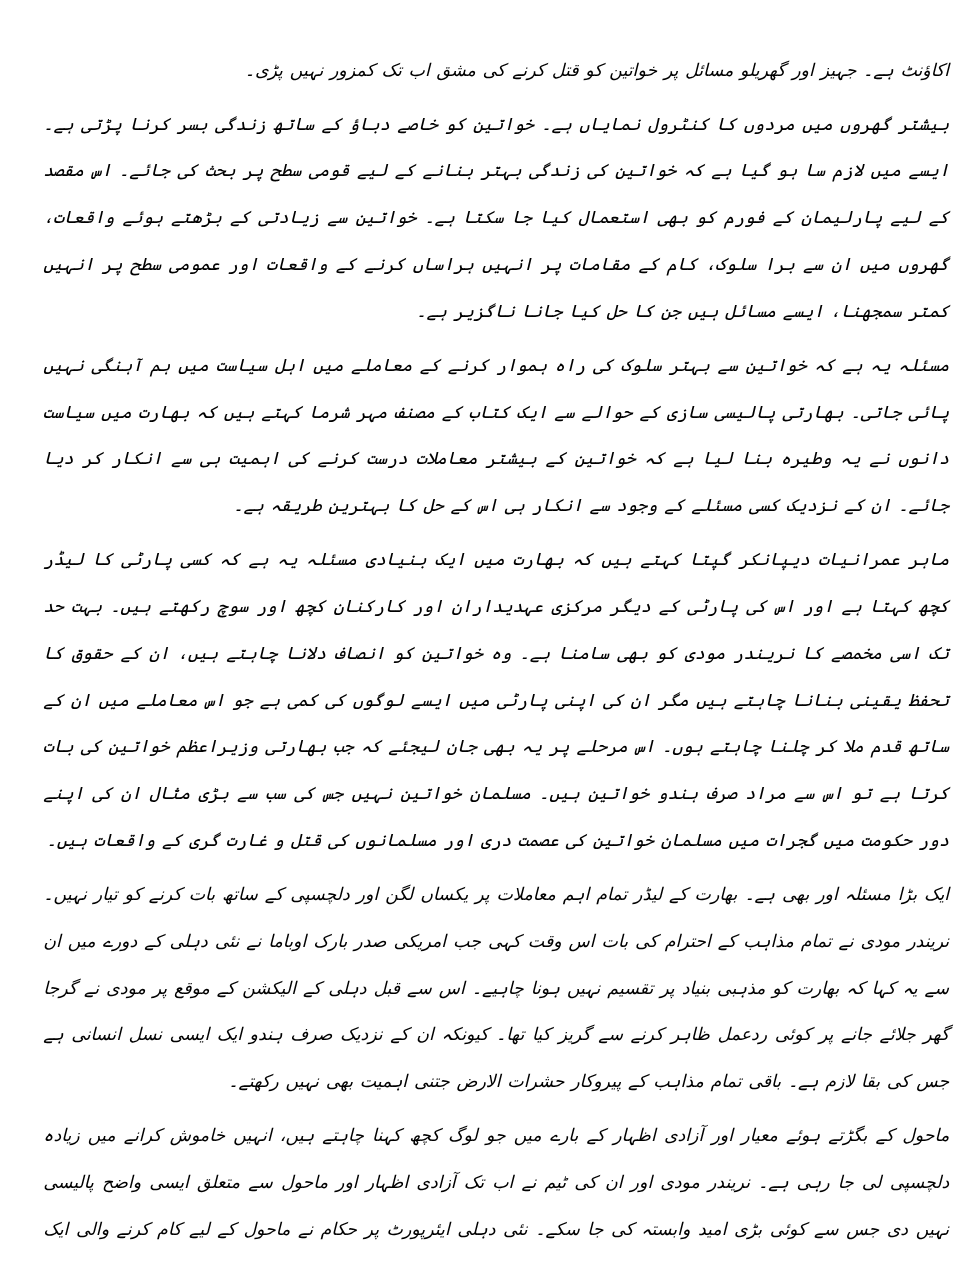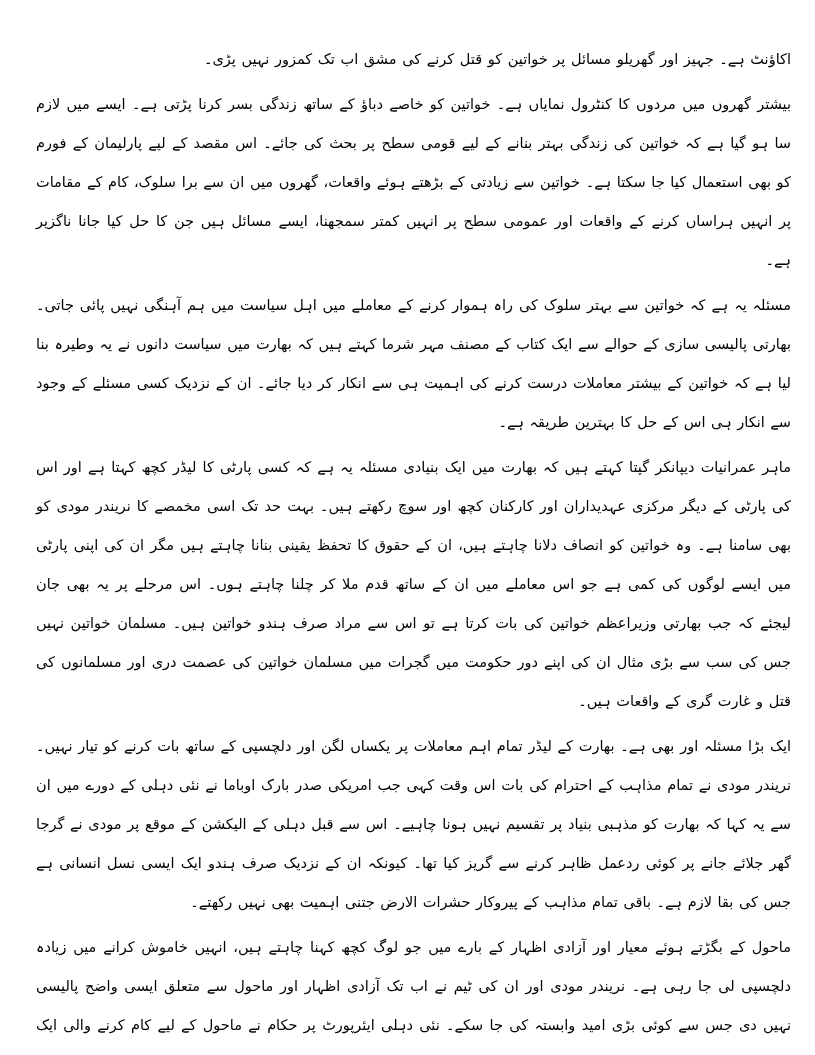--- a/index.html
+++ b/index.html
@@ -8,20 +8,21 @@
     background: #ffffff;
   }
   .page {
     position: relative;
     width: 815px;
     height: 1055px;
     background: #ffffff;
     overflow: hidden;
     box-sizing: border-box;
     padding: 40px 24px 0 36px;
+    font-style: italic;
   }
   .article {
     direction: rtl;
     unicode-bidi: embed;
   }
   .para {
     margin: 0 0 6px 0;
     font-family: "DejaVu Sans", sans-serif;
     font-size: 14.5px;
     color: #000000;

